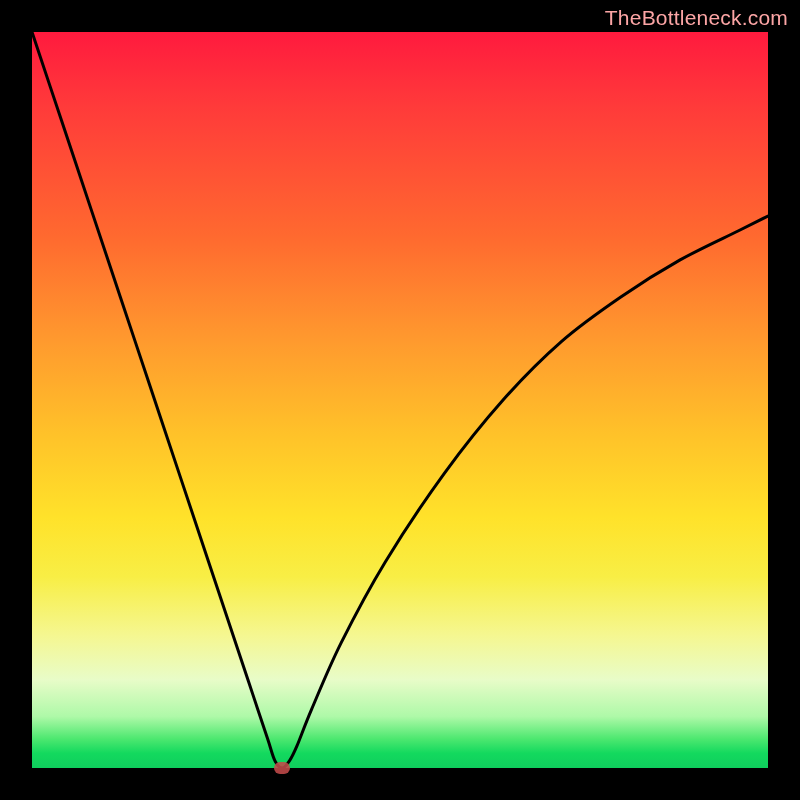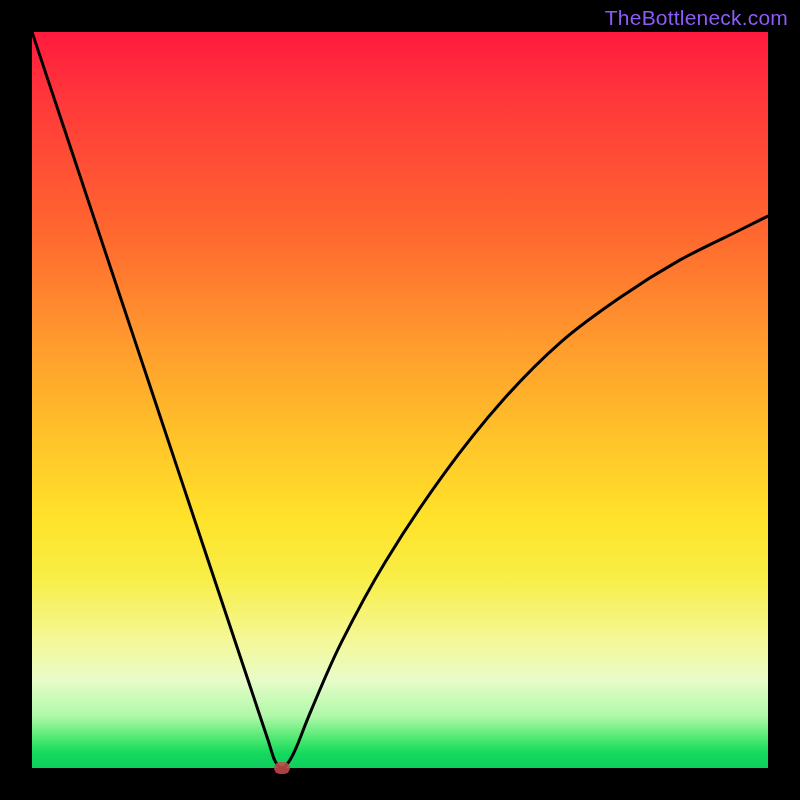--- a/index.html
+++ b/index.html
@@ -43,21 +43,21 @@
   }
   svg.curve {
     position: absolute;
     left: 0;
     top: 0;
   }
   .watermark {
     position: absolute;
     top: 6px;
     right: 12px;
-    color: #8b5cf6;
+    color: #fca5a5;
     font-size: 21px;
     font-weight: 500;
     letter-spacing: 0.2px;
     user-select: none;
   }
   .marker {
     position: absolute;
     width: 16px;
     height: 12px;
     background: #c14a4a;

